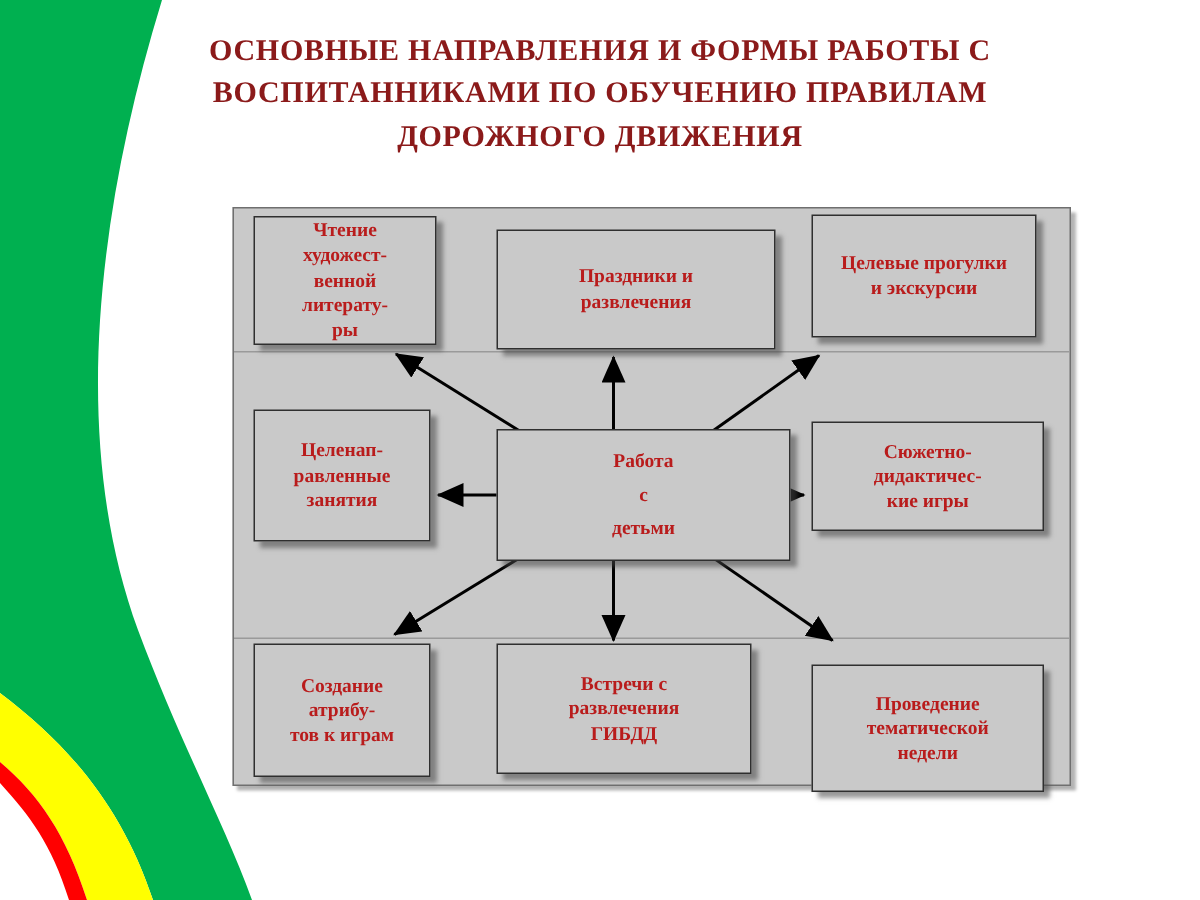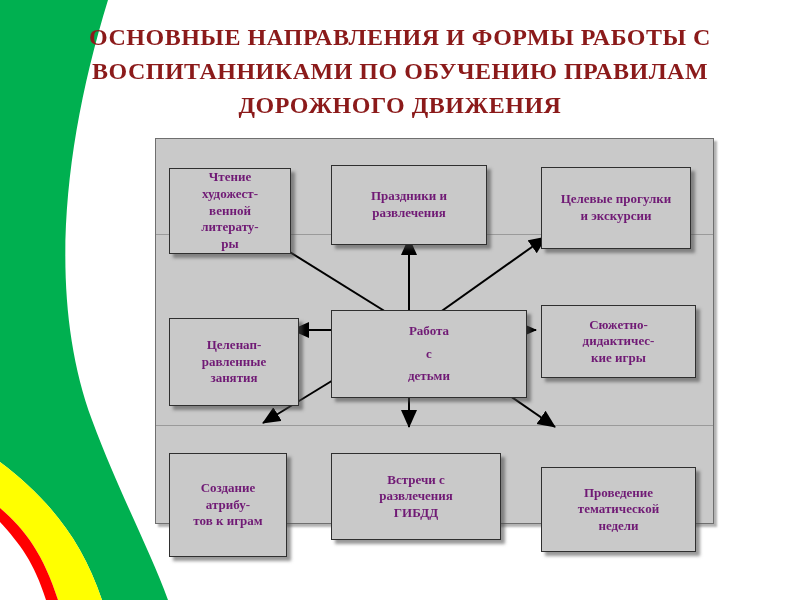--- a/index.html
+++ b/index.html
@@ -2,40 +2,40 @@
 <html><head>
 <meta charset="utf-8">
 <style>
   html,body{margin:0;padding:0;background:#fff;}
   .slide{position:relative;width:800px;height:600px;background:#ffffff;overflow:hidden;
          font-family:"Liberation Serif", serif;}
   
   .deco{position:absolute;left:0;top:0;z-index:0;}
   
   .title{position:absolute;left:60px;top:20px;width:680px;margin:0;z-index:2;
-         text-align:center;color:#8b1a1a;font-weight:bold;font-size:24px;line-height:1.42;
+         text-align:center;color:#8b1a1a;font-weight:bold;font-size:20px;line-height:1.42;
          letter-spacing:0.5px;white-space:pre-line;font-family:"Liberation Serif", serif;}
   
   .panel{position:absolute;left:155px;top:138px;width:557px;height:384px;z-index:1;
          background:#c9c9c9;border:1px solid #6f6f6f;box-shadow:3px 3px 2px rgba(0,0,0,.30);}
   .seam{position:absolute;left:0;width:100%;height:1px;background:#9a9a9a;}
   .seam1{top:95px;} .seam2{top:286px;}
   .arrows{position:absolute;left:0;top:0;}
   .node{position:absolute;display:flex;align-items:center;justify-content:center;
         text-align:center;background:#c9c9c9;border:1px solid #2f2f2f;
         box-shadow:4px 4px 3px rgba(70,70,70,.55);
-        font-weight:bold;font-size:13px;line-height:1.28;color:#701a75;
-        white-space:pre-line;font-family:"Liberation Serif", serif;padding:2px;box-sizing:border-box;margin-top:24px;}
+        font-weight:bold;font-size:13px;line-height:1.28;color:#b91c1c;
+        white-space:pre-line;font-family:"Liberation Serif", serif;padding:2px;box-sizing:border-box;}
   .n-tl{left:13px;top:5px;width:122px;height:86px;}
-  .n-tc{left:175px;top:2px;width:156px;height:80px;}
+  .n-tc{left:175px;top:14px;width:186px;height:80px;}
   .n-tr{left:385px;top:4px;width:150px;height:82px;}
-  .n-ml{left:13px;top:155px;width:130px;height:88px;}
+  .n-ml{left:13px;top:134px;width:118px;height:88px;}
   .n-c {left:175px;top:147px;width:196px;height:88px;line-height:1.75;}
   .n-mr{left:385px;top:142px;width:155px;height:73px;}
-  .n-bl{left:13px;top:290px;width:118px;height:104px;}
+  .n-bl{left:13px;top:290px;width:118px;height:89px;}
   .n-bc{left:175px;top:290px;width:170px;height:87px;}
   .n-br{left:385px;top:304px;width:155px;height:85px;}
 </style>
 </head>
 <body>
 
 <div class="slide">
 
   <svg class="deco" width="800" height="600" viewBox="0 0 800 600">
     <path fill="#00b050" d="M0,0 L108,0 C62,150 48,300 92,420 C120,495 150,550 168,600 L102,600 C82,540 48,498 0,462 Z"></path>

